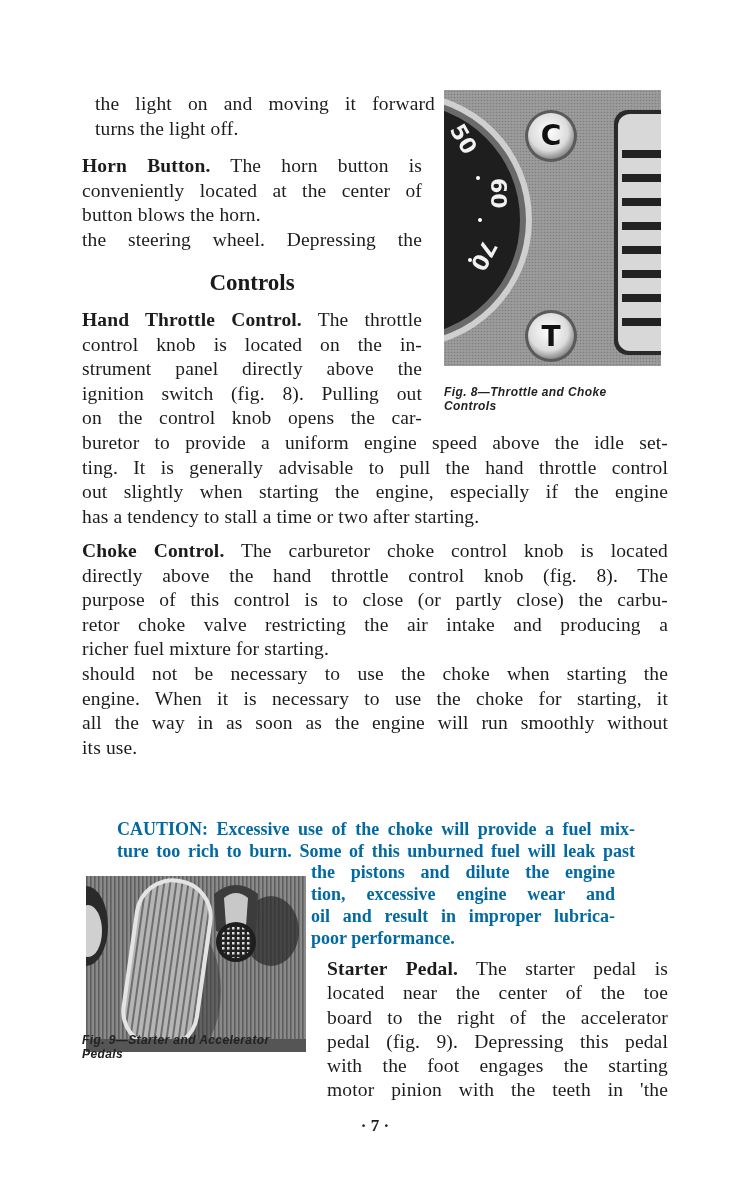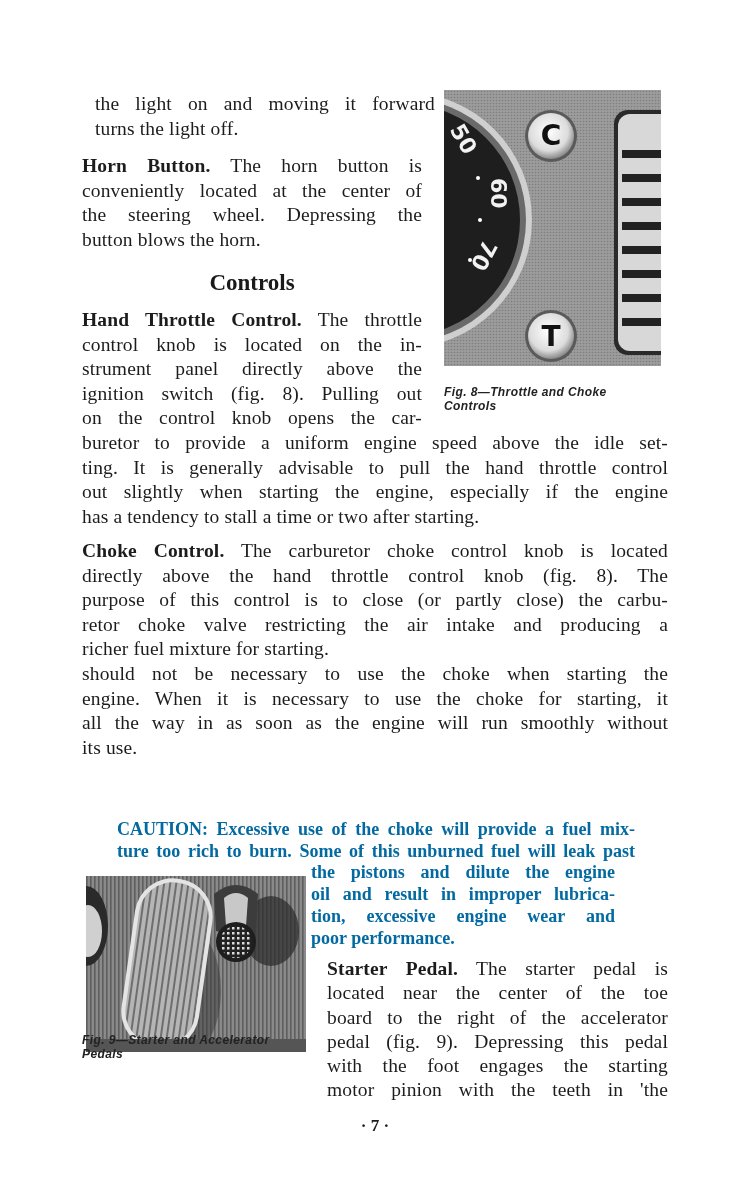--- a/index.html
+++ b/index.html
@@ -29,22 +29,22 @@
 <div class="page">
 
   <div class="txt" style="left:82px; top:92px; width:340px;margin-left:13px;">
     <div class="line just">the light on and moving it forward</div>
     <div class="line last">turns the light off.</div>
   </div>
 
   <div class="txt" style="left:82px; top:154px; width:340px;">
     <div class="line just"><span class="b">Horn Button.</span><span> The horn button is</span></div>
     <div class="line just">conveniently located at the center of</div>
+    <div class="line last">button blows the horn.</div>
     <div class="line just">the steering wheel. Depressing the</div>
-    <div class="line last">button blows the horn.</div>
   </div>
 
   <div class="heading">Controls</div>
 
   <div class="txt" style="left:82px; top:308px; width:340px;">
     <div class="line just"><span class="b">Hand Throttle Control.</span><span> The throttle</span></div>
     <div class="line just">control knob is located on the in-</div>
     <div class="line just">strument panel directly above the</div>
     <div class="line just">ignition switch (fig. 8). Pulling out</div>
     <div class="line just">on the control knob opens the car-</div>
@@ -71,22 +71,22 @@
     <div class="line just">all the way in as soon as the engine will run smoothly without</div>
     <div class="line last">its use.</div>
   </div>
 
   <div class="caution" style="left:117px; top:818px; width:518px;">
     <div class="line just"><span>CAUTION:</span><span> Excessive use of the choke will provide a fuel mix-</span></div>
     <div class="line just">ture too rich to burn. Some of this unburned fuel will leak past</div>
   </div>
   <div class="caution" style="left:311px; top:861px; width:304px;">
     <div class="line just">the pistons and dilute the engine</div>
+    <div class="line just">tion, excessive engine wear and</div>
     <div class="line just">oil and result in improper lubrica-</div>
-    <div class="line just">tion, excessive engine wear and</div>
     <div class="line last">poor performance.</div>
   </div>
 
   <div class="txt" style="left:327px; top:957px; width:341px; line-height:24.3px;">
     <div class="line just"><span class="b">Starter Pedal.</span><span> The starter pedal is</span></div>
     <div class="line just">located near the center of the toe</div>
     <div class="line just">board to the right of the accelerator</div>
     <div class="line just">pedal (fig. 9). Depressing this pedal</div>
     <div class="line just">with the foot engages the starting</div>
     <div class="line just">motor pinion with the teeth in 'the</div>

